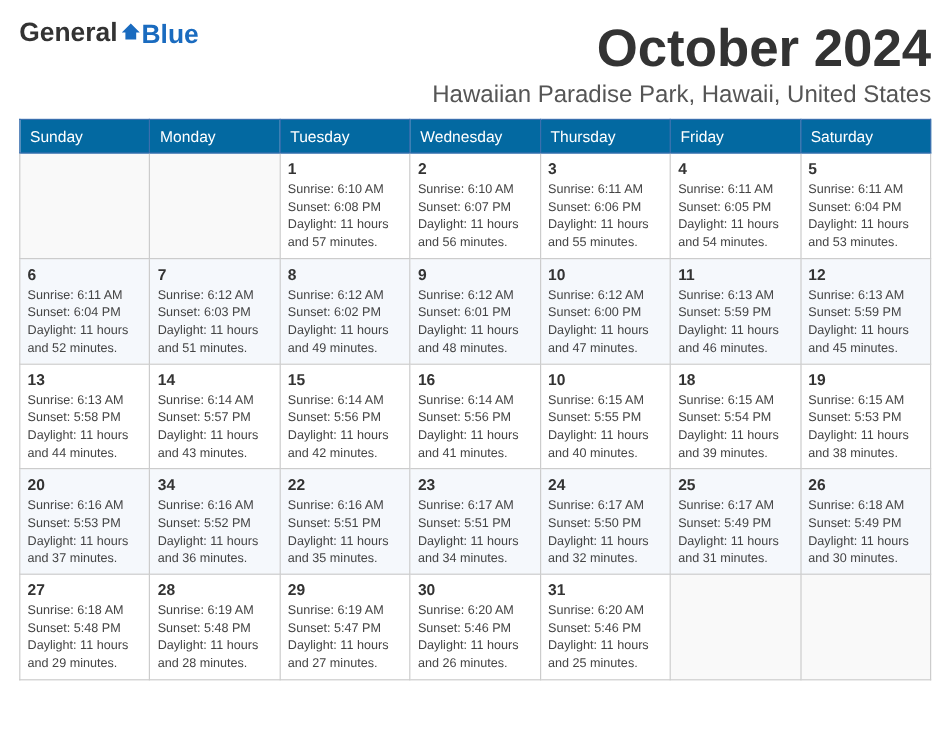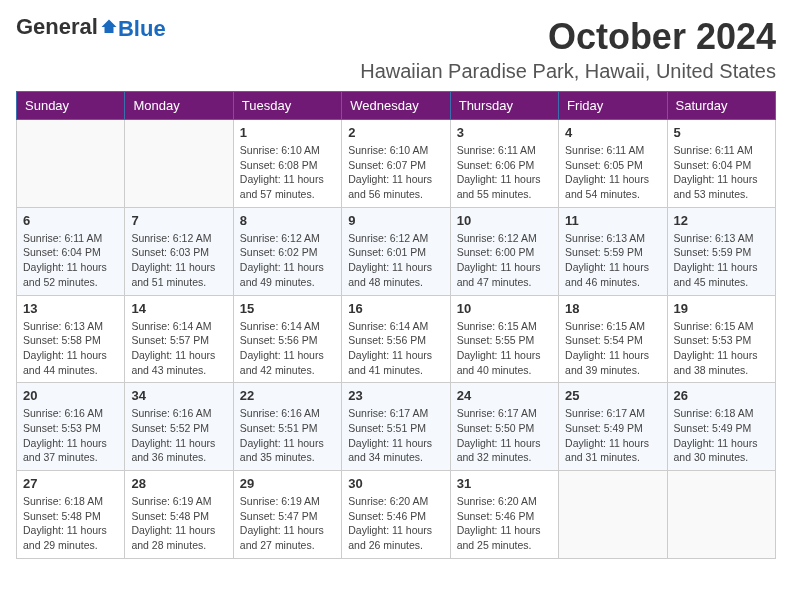--- a/index.html
+++ b/index.html
@@ -33,36 +33,36 @@
     .logo-blue { color: #1a6bbf; }
     .logo-icon {
       width: 18px;
       height: 18px;
       margin-left: 2px;
     }
     .title-block {
       text-align: right;
     }
     .month-title {
-      font-size: 36px;
+      font-size: 44px;
       font-weight: bold;
       color: #333;
     }
     .location-title {
       font-size: 20px;
       color: #555;
       margin-top: 2px;
     }
     .calendar {
       width: 100%;
       border-collapse: collapse;
       font-size: 11px;
     }
     .calendar th {
-      background-color: #701a75;
+      background-color: #0369a1;
       color: #fff;
       text-align: left;
       padding: 6px 8px;
       font-size: 13px;
       font-weight: normal;
       border: 1px solid #3a6fae;
     }
     .calendar td {
       border: 1px solid #ccc;
       vertical-align: top;

